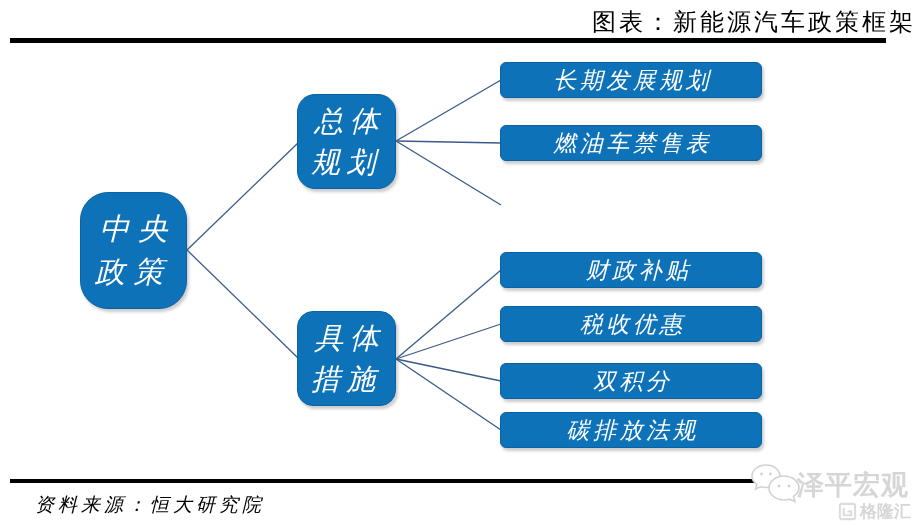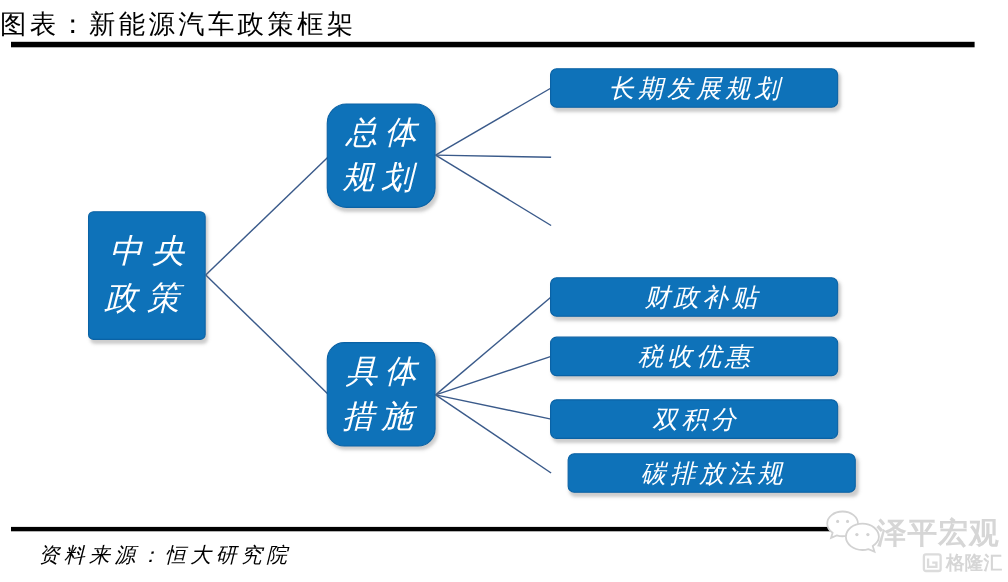--- a/index.html
+++ b/index.html
@@ -13,21 +13,21 @@
   html,body{background:#fff;}
   body{font-family:"Liberation Serif","DejaVu Serif",serif;}
   .page{
     position:relative;
     width:916px;height:529px;
     background:#fff;
     overflow:hidden;
   }
   .figure-title{
     position:absolute;top:6px;left:0;right:0;
-    text-align:left;
+    text-align:right;
     font-size:24px;color:#000;
     letter-spacing:3px;
     font-weight:500;
   }
   .rule{position:absolute;background:var(--rule-black);z-index:1;}
   .rule.top{left:10px;top:38px;width:876px;height:5px;}
   .rule.bottom{left:10px;top:479px;width:747px;height:4px;}
   .connectors{position:absolute;left:0;top:0;width:916px;height:529px;z-index:2;}
   .connectors line{stroke:var(--connector);stroke-width:1.3;}
   .node{
@@ -37,21 +37,21 @@
     box-shadow:2px 3px 3px rgba(110,110,110,0.35);
     color:#fff;
     display:flex;align-items:center;justify-content:center;
     text-align:center;
     white-space:pre-line;
     font-style:italic;
   }
   .node.big{
     width:107px;height:117px;
     left:80px;top:192px;
-    border-radius:5px;
+    border-radius:28px;
     font-size:30px;line-height:1.42;
     letter-spacing:0.28em;text-indent:0.28em;
   }
   .node.mid{
     width:99px;height:95px;
     left:297px;
     border-radius:16px;
     font-size:29px;line-height:1.38;
     letter-spacing:0.22em;text-indent:0.22em;
   }
@@ -63,21 +63,21 @@
     border-radius:6px;
     font-size:23px;
     letter-spacing:0.15em;text-indent:0.15em;
   }
   .leaf.l1{top:62px;}
   .leaf.l2{top:125px;}
   .leaf.l3{top:187px;}
   .leaf.l4{top:252px;padding-left:12px;}
   .leaf.l5{top:306px;}
   .leaf.l6{top:363px;}
-  .leaf.l7{top:412px;margin-left:16px;}
+  .leaf.l7{top:412px;}
   .source-line{
     position:absolute;left:35px;top:492px;
     font-size:19px;color:#000;
     font-style:italic;
     letter-spacing:4px;
     z-index:3;
   }
   .wm{position:absolute;color:var(--watermark-gray);z-index:4;}
   .wm-icon{left:749px;top:462px;width:54px;height:46px;}
   .wm-brand{
@@ -117,20 +117,21 @@
 
   <div class="node big">中央
 政策</div>
 
   <div class="node mid b1">总体
 规划</div>
   <div class="node mid b2">具体
 措施</div>
 
   <div class="node leaf l1">长期发展规划</div>
+  <div class="node leaf l2">燃油车禁售表</div>
   <div class="node leaf l4">财政补贴</div>
   <div class="node leaf l5">税收优惠</div>
   <div class="node leaf l6">双积分</div>
   <div class="node leaf l7">碳排放法规</div>
 
   <div class="rule bottom"></div>
 
   <div class="source-line">资料来源：恒大研究院</div>
 
   <svg class="wm wm-icon" viewBox="0 0 54 46">

